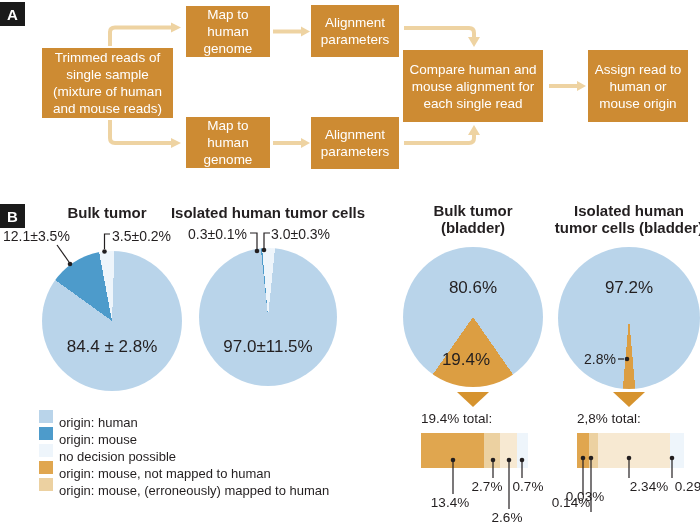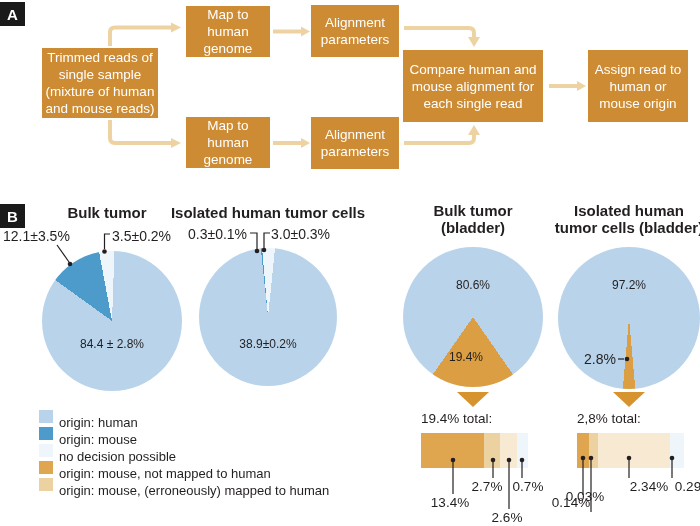--- a/index.html
+++ b/index.html
@@ -10,21 +10,21 @@
   .plabel{width:25px;height:24px;background:var(--c-panel_label_bg);color:#fff;
           font-weight:bold;font-size:15px;display:flex;align-items:center;justify-content:center;}
   
   .fbox{background:var(--c-flow_box);color:#fff;font-size:13.5px;line-height:1.26;
         display:flex;align-items:center;justify-content:center;text-align:center;padding:2px;box-sizing:border-box;}
   
   .pie{border-radius:50%;}
   
   .title{font-weight:bold;font-size:15px;text-align:center;white-space:pre-line;line-height:1.1;}
   .callout{font-size:14px;white-space:nowrap;}
-  .inlabel{font-size:12px;text-align:center;width:140px;white-space:nowrap;}
+  .inlabel{font-size:17px;text-align:center;width:140px;white-space:nowrap;}
   .bartitle{font-size:13.5px;white-space:nowrap;}
   .barlabel{font-size:13.5px;width:44px;text-align:center;white-space:nowrap;}
   .bar{display:flex;flex-direction:row;height:35px;width:107px;}
   
   .legend{display:flex;flex-direction:column;gap:3px;}
   .lrow{display:flex;align-items:center;height:14px;}
   .swatch{width:14px;height:13px;margin-right:6px;flex:0 0 14px;}
   .ltext{font-size:13px;white-space:nowrap;margin-top:12px;}
   svg{position:absolute;left:0;top:0;pointer-events:none;}
   .aline{stroke:var(--c-flow_arrow);stroke-width:4;fill:none;stroke-linecap:butt;}
@@ -32,21 +32,21 @@
   .lead{stroke:var(--c-text);stroke-width:1.2;fill:none;}
   .dot{fill:var(--c-text);}
   .tri{fill:var(--c-triangle);}
 </style>
 </head>
 <body>
 
 <div class="fig">
 
   <div class="abs plabel" style="left:0;top:2px;">A</div>
-  <div class="abs fbox" style="left:42px;top:48px;width:116px;height:70px;">Trimmed reads of single sample (mixture of human and mouse reads)</div>
+  <div class="abs fbox" style="left:42px;top:48px;width:131px;height:70px;">Trimmed reads of single sample (mixture of human and mouse reads)</div>
   <div class="abs fbox" style="left:186px;top:6px;width:84px;height:51px;">Map to human genome</div>
   <div class="abs fbox" style="left:186px;top:117px;width:84px;height:51px;">Map to human genome</div>
   <div class="abs fbox" style="left:311px;top:5px;width:88px;height:52px;">Alignment parameters</div>
   <div class="abs fbox" style="left:311px;top:117px;width:88px;height:52px;">Alignment parameters</div>
   <div class="abs fbox" style="left:403px;top:50px;width:140px;height:72px;">Compare human and mouse alignment for each single read</div>
   <div class="abs fbox" style="left:588px;top:50px;width:100px;height:72px;">Assign read to human or mouse origin</div>
 
   <div class="abs plabel" style="left:0;top:204px;">B</div>
 
   <div class="abs pie" style="left: 42px; top: 251px; width: 140px; height: 140px; background: conic-gradient(from 2deg, rgb(185, 212, 234) 0deg, rgb(185, 212, 234) 303.84deg, rgb(77, 155, 203) 303.84deg, rgb(77, 155, 203) 347.4deg, rgb(238, 245, 251) 347.4deg, rgb(238, 245, 251) 360deg);"></div>
@@ -125,21 +125,21 @@
   <div class="abs title" style="left:544px;top:203px;width:170px;">Isolated human
 tumor cells (bladder)</div>
 
   <div class="abs callout" style="left:3px;top:228px;">12.1±3.5%</div>
   <div class="abs callout" style="left:112px;top:228px;">3.5±0.2%</div>
   <div class="abs callout" style="left:188px;top:226px;">0.3±0.1%</div>
   <div class="abs callout" style="left:271px;top:226px;">3.0±0.3%</div>
   <div class="abs callout" style="left:584px;top:351px;">2.8%</div>
 
   <div class="abs inlabel" style="left:42px;top:337px;">84.4 ± 2.8%</div>
-  <div class="abs inlabel" style="left:198px;top:337px;">38.9±0.2%</div>
+  <div class="abs inlabel" style="left:198px;top:337px;">97.0±11.5%</div>
   <div class="abs inlabel" style="left:403px;top:278px;">80.6%</div>
   <div class="abs inlabel" style="left:396px;top:350px;">19.4%</div>
   <div class="abs inlabel" style="left:559px;top:278px;">97.2%</div>
 
   <div class="abs bartitle" style="left:421px;top:411px;">19.4% total:</div>
   <div class="abs bartitle" style="left:577px;top:411px;">2,8% total:</div>
 
   <div class="abs barlabel" style="left:428px;top:495px;">13.4%</div>
   <div class="abs barlabel" style="left:465px;top:479px;">2.7%</div>
   <div class="abs barlabel" style="left:485px;top:510px;">2.6%</div>

